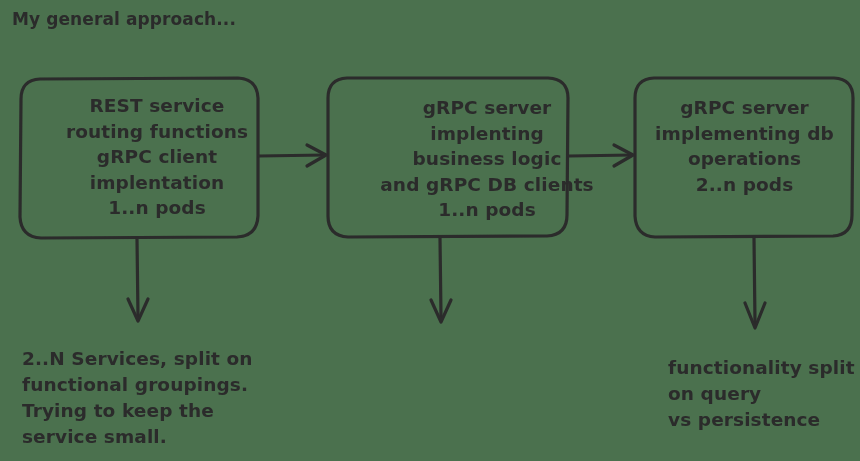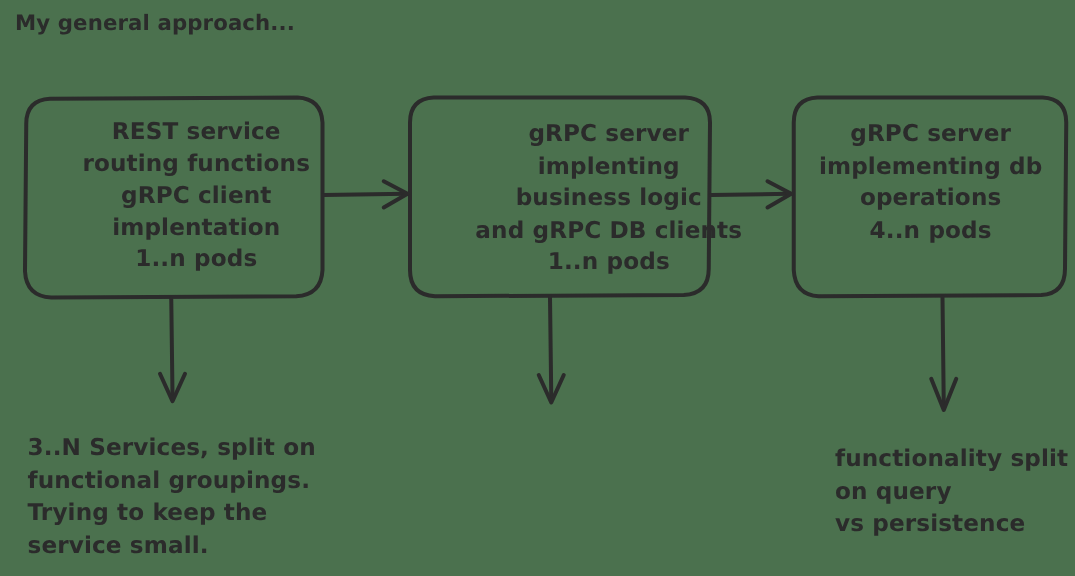--- a/index.html
+++ b/index.html
@@ -119,23 +119,23 @@
 1..n pods</div>
 
   <div class="hand node-text" id="node-2-text">gRPC server implenting
 business logic
 and gRPC DB clients
 1..n pods</div>
 
   <div class="hand node-text" id="node-3-text">gRPC server
 implementing db
 operations
-4..n pods</div>
+2..n pods</div>
 
-  <div class="hand caption-text" id="caption-1-text">3..N Services, split on
+  <div class="hand caption-text" id="caption-1-text">2..N Services, split on
 functional groupings.
 Trying to keep the
 service small.</div>
 
 
   <div class="hand caption-text" id="caption-3-text">functionality split
 on query
 vs persistence</div>
 
 </div>

